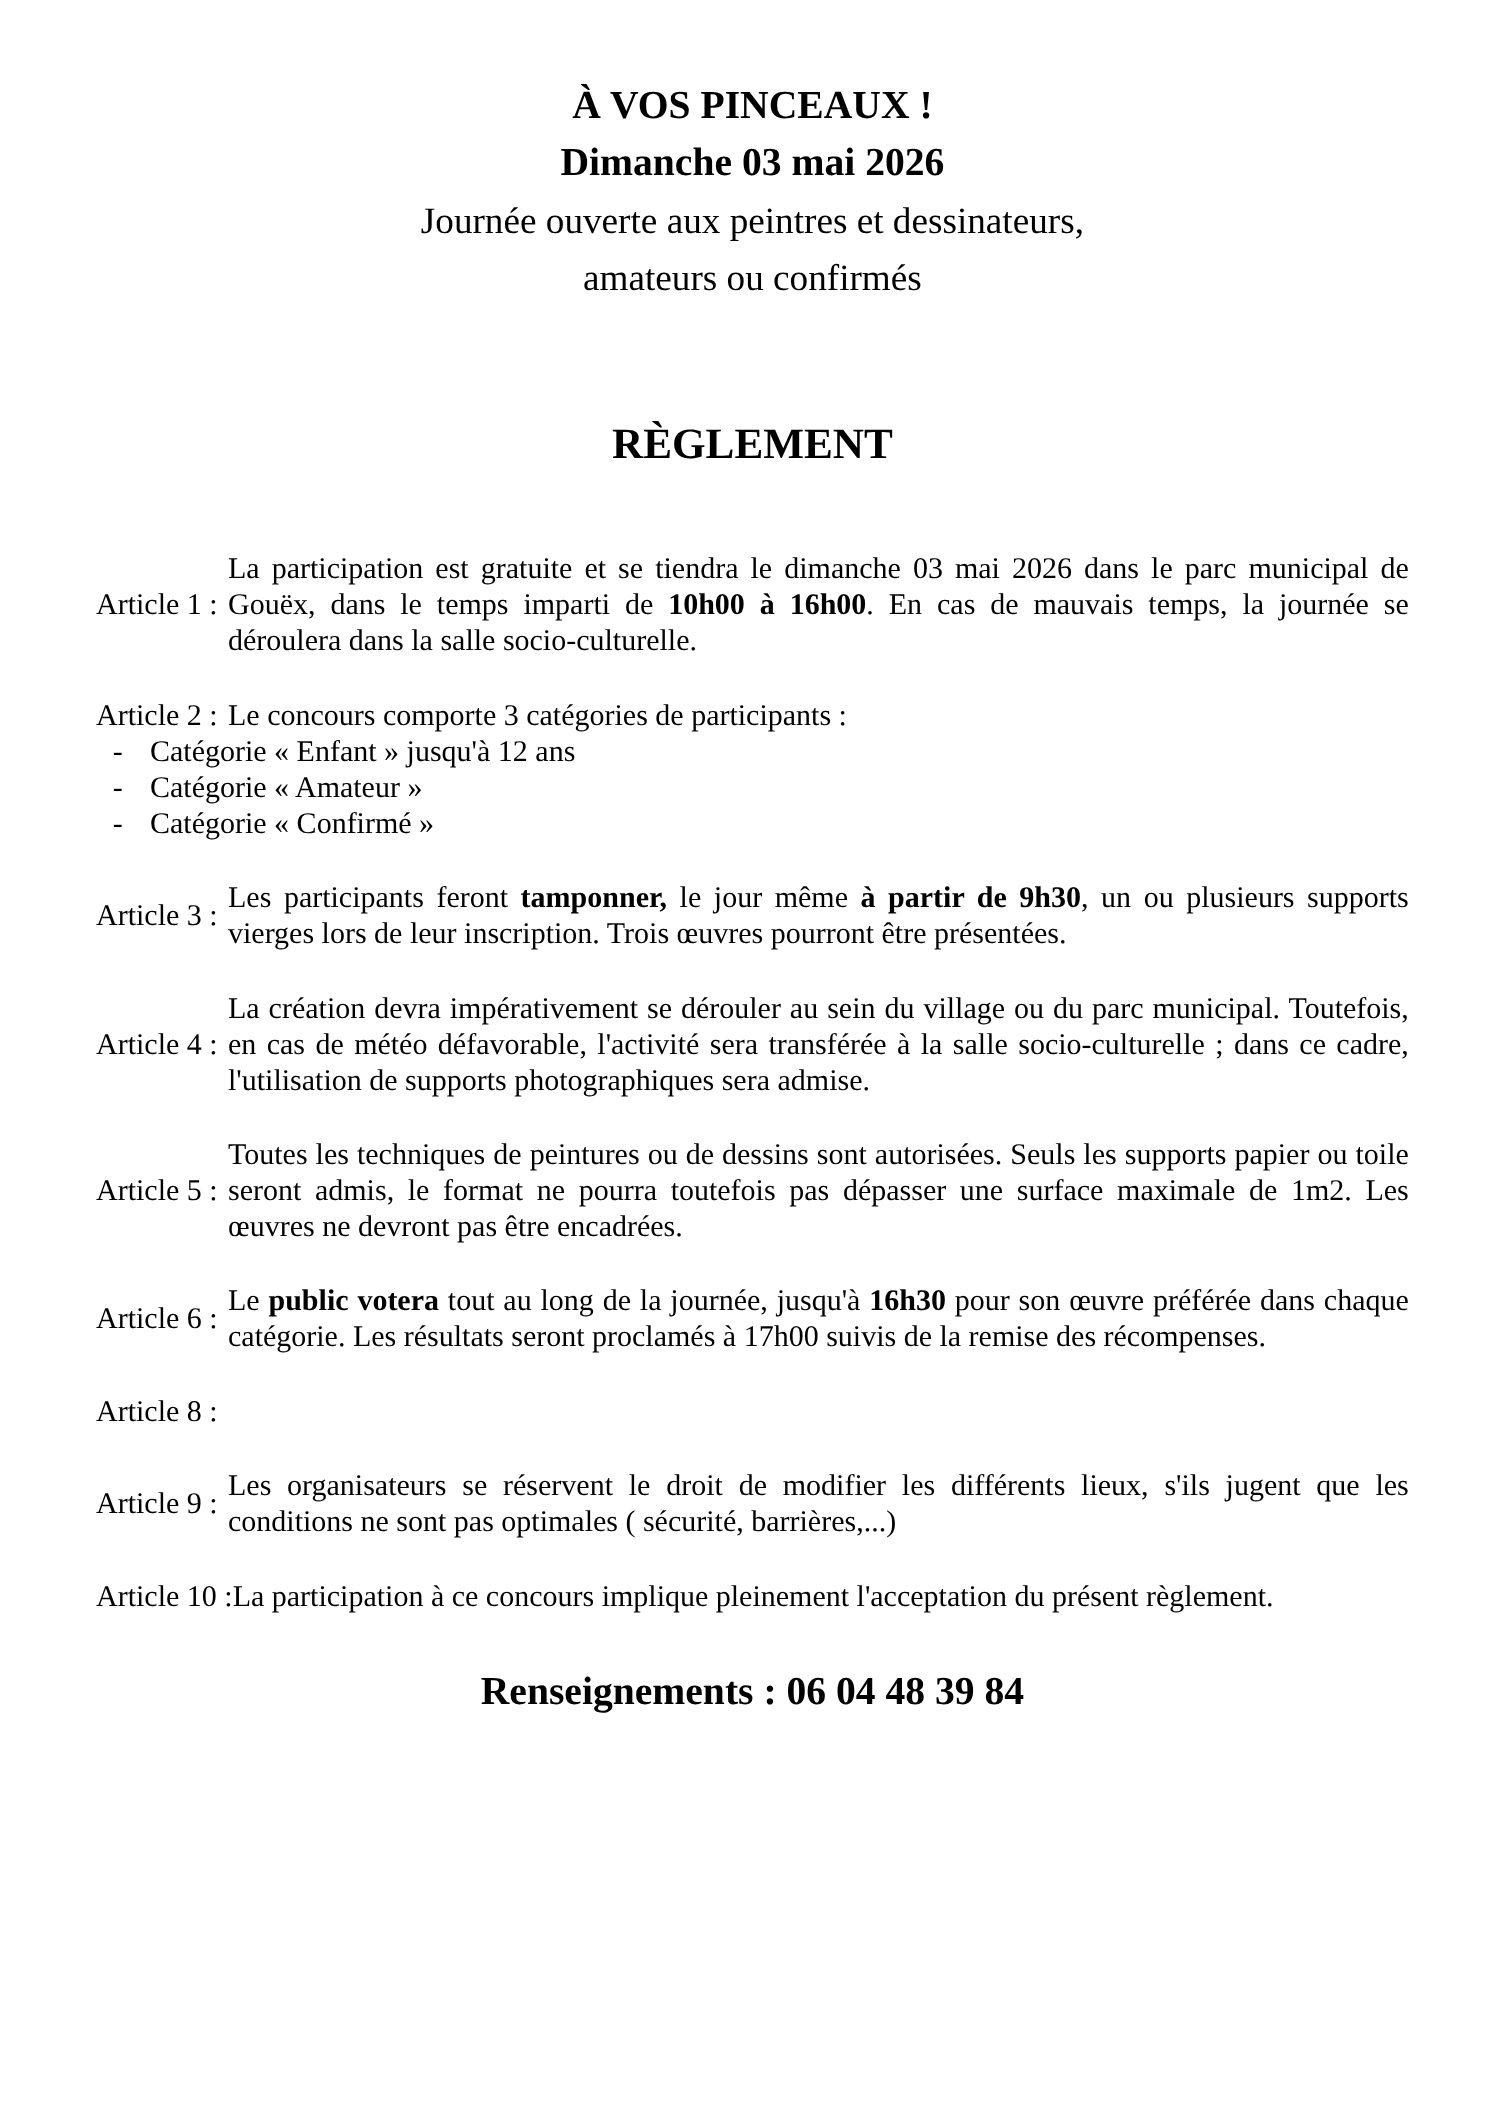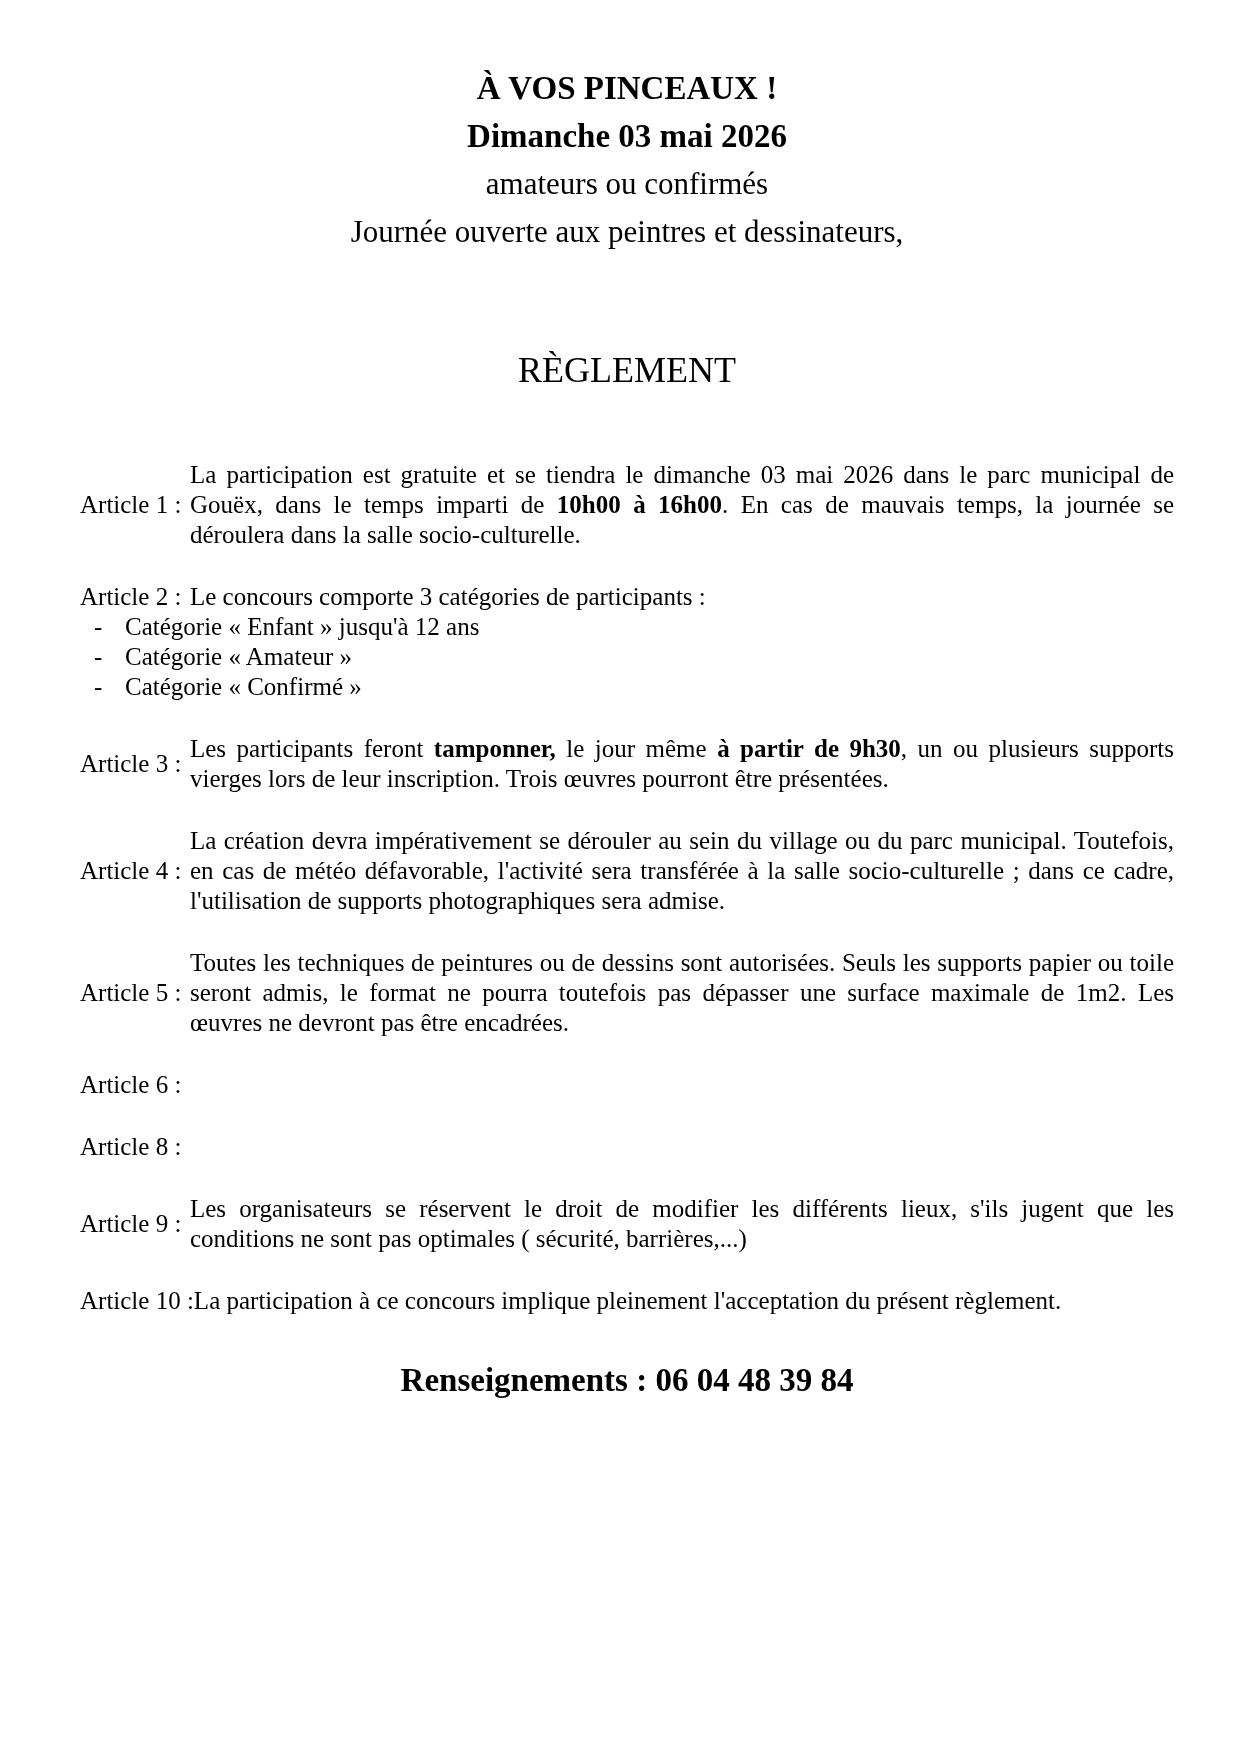--- a/index.html
+++ b/index.html
@@ -26,21 +26,21 @@
     line-height: 48px;
   }
   .subtitle-line {
     font-weight: normal;
     font-size: 31px;
     line-height: 48px;
   }
   .section-heading {
     margin: 92px 0 0 0;
     text-align: center;
-    font-weight: normal;
+    font-weight: bold;
     font-size: 36px;
     line-height: 44px;
   }
   
   .articles {
     display: block;
     margin-top: 68px;
   }
   .article { margin: 0 0 32px 0; }
   .article-row { display: flex; align-items: center; }
@@ -84,22 +84,22 @@
   }
 </style>
 </head>
 <body>
 
 <div class="doc">
 
   <header class="doc-header">
     <div class="title-line">À VOS PINCEAUX !</div>
     <div class="title-line">Dimanche 03 mai 2026</div>
+    <div class="subtitle-line">Journée ouverte aux peintres et dessinateurs,</div>
     <div class="subtitle-line">amateurs ou confirmés</div>
-    <div class="subtitle-line">Journée ouverte aux peintres et dessinateurs,</div>
   </header>
 
   <h1 class="section-heading">RÈGLEMENT</h1>
 
   <main class="articles" id="articles">
   <section class="article">
     <div class="article-row">
       <span class="article-label">Article 1 :</span>
       <span class="article-body"><span>La participation est gratuite et se tiendra le dimanche 03 mai 2026 dans le parc municipal de Gouëx, dans le temps imparti de </span><b>10h00 à 16h00</b><span>. En cas de mauvais temps, la journée se déroulera dans la salle socio-culturelle.</span></span>
     </div>
@@ -149,20 +149,21 @@
     <div class="article-row">
       <span class="article-label">Article 5 :</span>
       <span class="article-body"><span>Toutes les techniques de peintures ou de dessins sont autorisées. Seuls les supports papier ou toile seront admis, le format ne pourra toutefois pas dépasser une surface maximale de 1m2. Les œuvres ne devront pas être encadrées.</span></span>
     </div>
 
   </section>
 
   <section class="article">
     <div class="article-row">
       <span class="article-label">Article 6 :</span>
+      <span class="article-body"><span>Le </span><b>public votera</b><span> tout au long de la journée, jusqu'à </span><b>16h30</b><span> pour son œuvre préférée dans chaque catégorie. Les résultats seront proclamés à 17h00 suivis de la remise des récompenses.</span></span>
     </div>
 
   </section>
 
 
   <section class="article">
     <div class="article-row">
       <span class="article-label">Article 8 :</span>
     </div>
 

